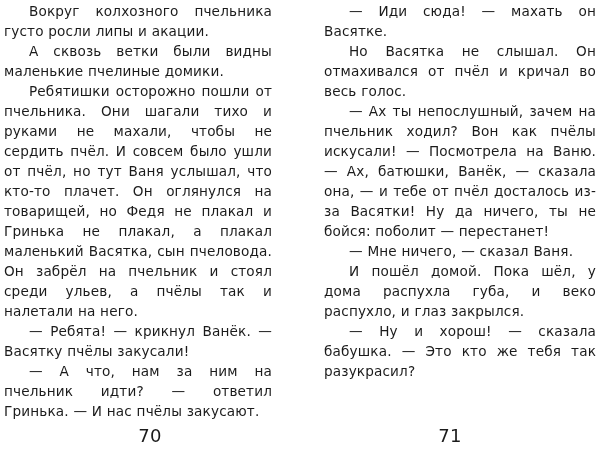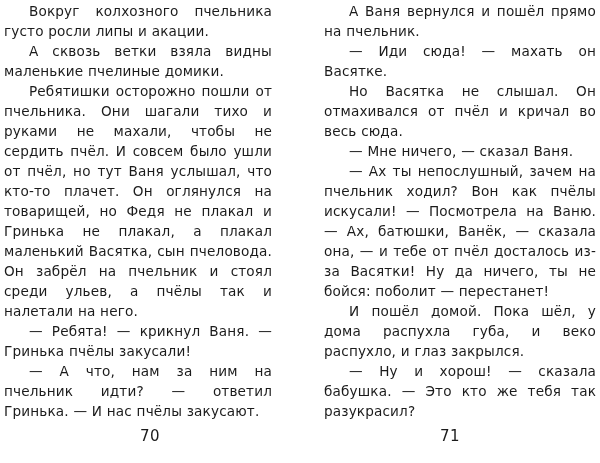--- a/index.html
+++ b/index.html
@@ -50,52 +50,51 @@
   }
   .para:last-of-type {
     text-align-last: left;
   }
 
   .folio {
     position: absolute;
     left: 0;
     right: 0;
     text-align: center;
-    font-size: 15px;
+    font-size: 18px;
     line-height: 14px;
     letter-spacing: 0.4px;
     color: #1b1b1b;
   }
   .folio-left  { bottom: 20px; }
   .folio-right { bottom: 20px; text-align: center; }
 </style>
 </head>
 <body>
 
 <div class="spread">
 
   <div class="page page-left">
     <div class="column">
       <p class="para">Вокруг колхозного пчельника густо росли липы и акации.</p>
-      <p class="para">А сквозь ветки взяла видны маленькие пчелиные домики.</p>
+      <p class="para">А сквозь ветки были видны маленькие пчелиные домики.</p>
       <p class="para">Ребятишки осторожно пошли от пчельника. Они шагали тихо и руками не махали, чтобы не сердить пчёл. И совсем было ушли от пчёл, но тут Ваня услышал, что кто-то плачет. Он оглянулся на товарищей, но Федя не плакал и Гринька не плакал, а плакал маленький Васятка, сын пчеловода. Он забрёл на пчельник и стоял среди ульев, а пчёлы так и налетали на него.</p>
-      <p class="para">— Ребята! — крикнул Ваня. — Гринька пчёлы закусали!</p>
+      <p class="para">— Ребята! — крикнул Ванёк. — Васятку пчёлы закусали!</p>
       <p class="para">— А что, нам за ним на пчельник идти? — ответил Гринька. — И нас пчёлы закусают.</p>
 
     </div>
     <div class="folio folio-left">70</div>
   </div>
 
   <div class="page page-right">
     <div class="column">
-      <p class="para">А Ваня вернулся и пошёл прямо на пчельник.</p>
       <p class="para">— Иди сюда! — махать он Васятке.</p>
-      <p class="para">Но Васятка не слышал. Он отмахивался от пчёл и кричал во весь сюда.</p>
+      <p class="para">Но Васятка не слышал. Он отмахивался от пчёл и кричал во весь голос.</p>
+      <p class="para">— Ах ты непослушный, зачем на пчельник ходил? Вон как пчёлы искусали! — Посмотрела на Ваню. — Ах, батюшки, Ванёк, — сказала она, — и тебе от пчёл досталось из-за Васятки! Ну да ничего, ты не бойся: поболит — перестанет!</p>
       <p class="para">— Мне ничего, — сказал Ваня.</p>
-      <p class="para">— Ах ты непослушный, зачем на пчельник ходил? Вон как пчёлы искусали! — Посмотрела на Ваню. — Ах, батюшки, Ванёк, — сказала она, — и тебе от пчёл досталось из-за Васятки! Ну да ничего, ты не бойся: поболит — перестанет!</p>
       <p class="para">И пошёл домой. Пока шёл, у дома распухла губа, и веко распухло, и глаз закрылся.</p>
       <p class="para">— Ну и хорош! — сказала бабушка. — Это кто же тебя так разукрасил?</p>
 
     </div>
     <div class="folio folio-right">71</div>
   </div>
 
 </div>
 
 </body></html>

